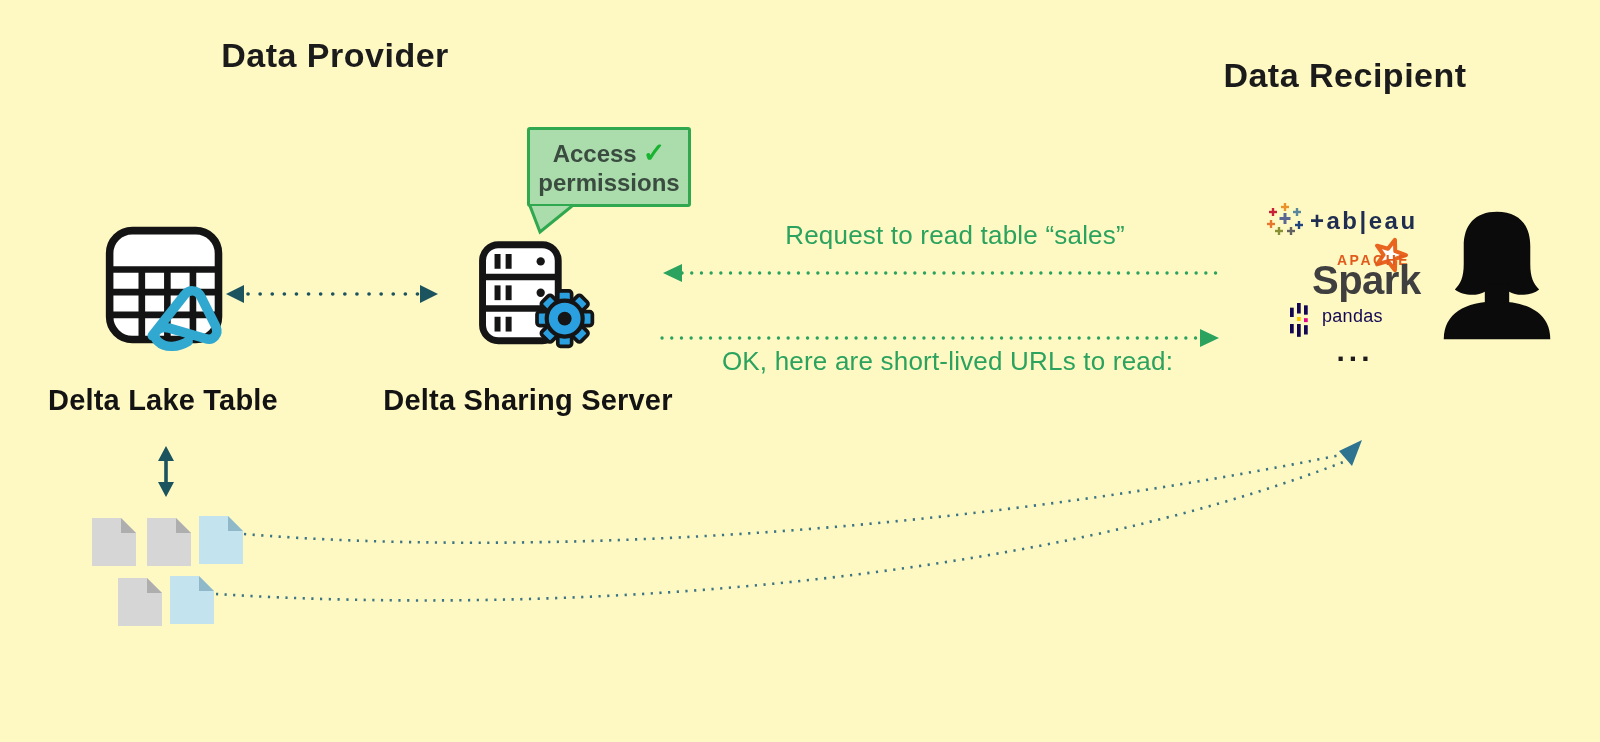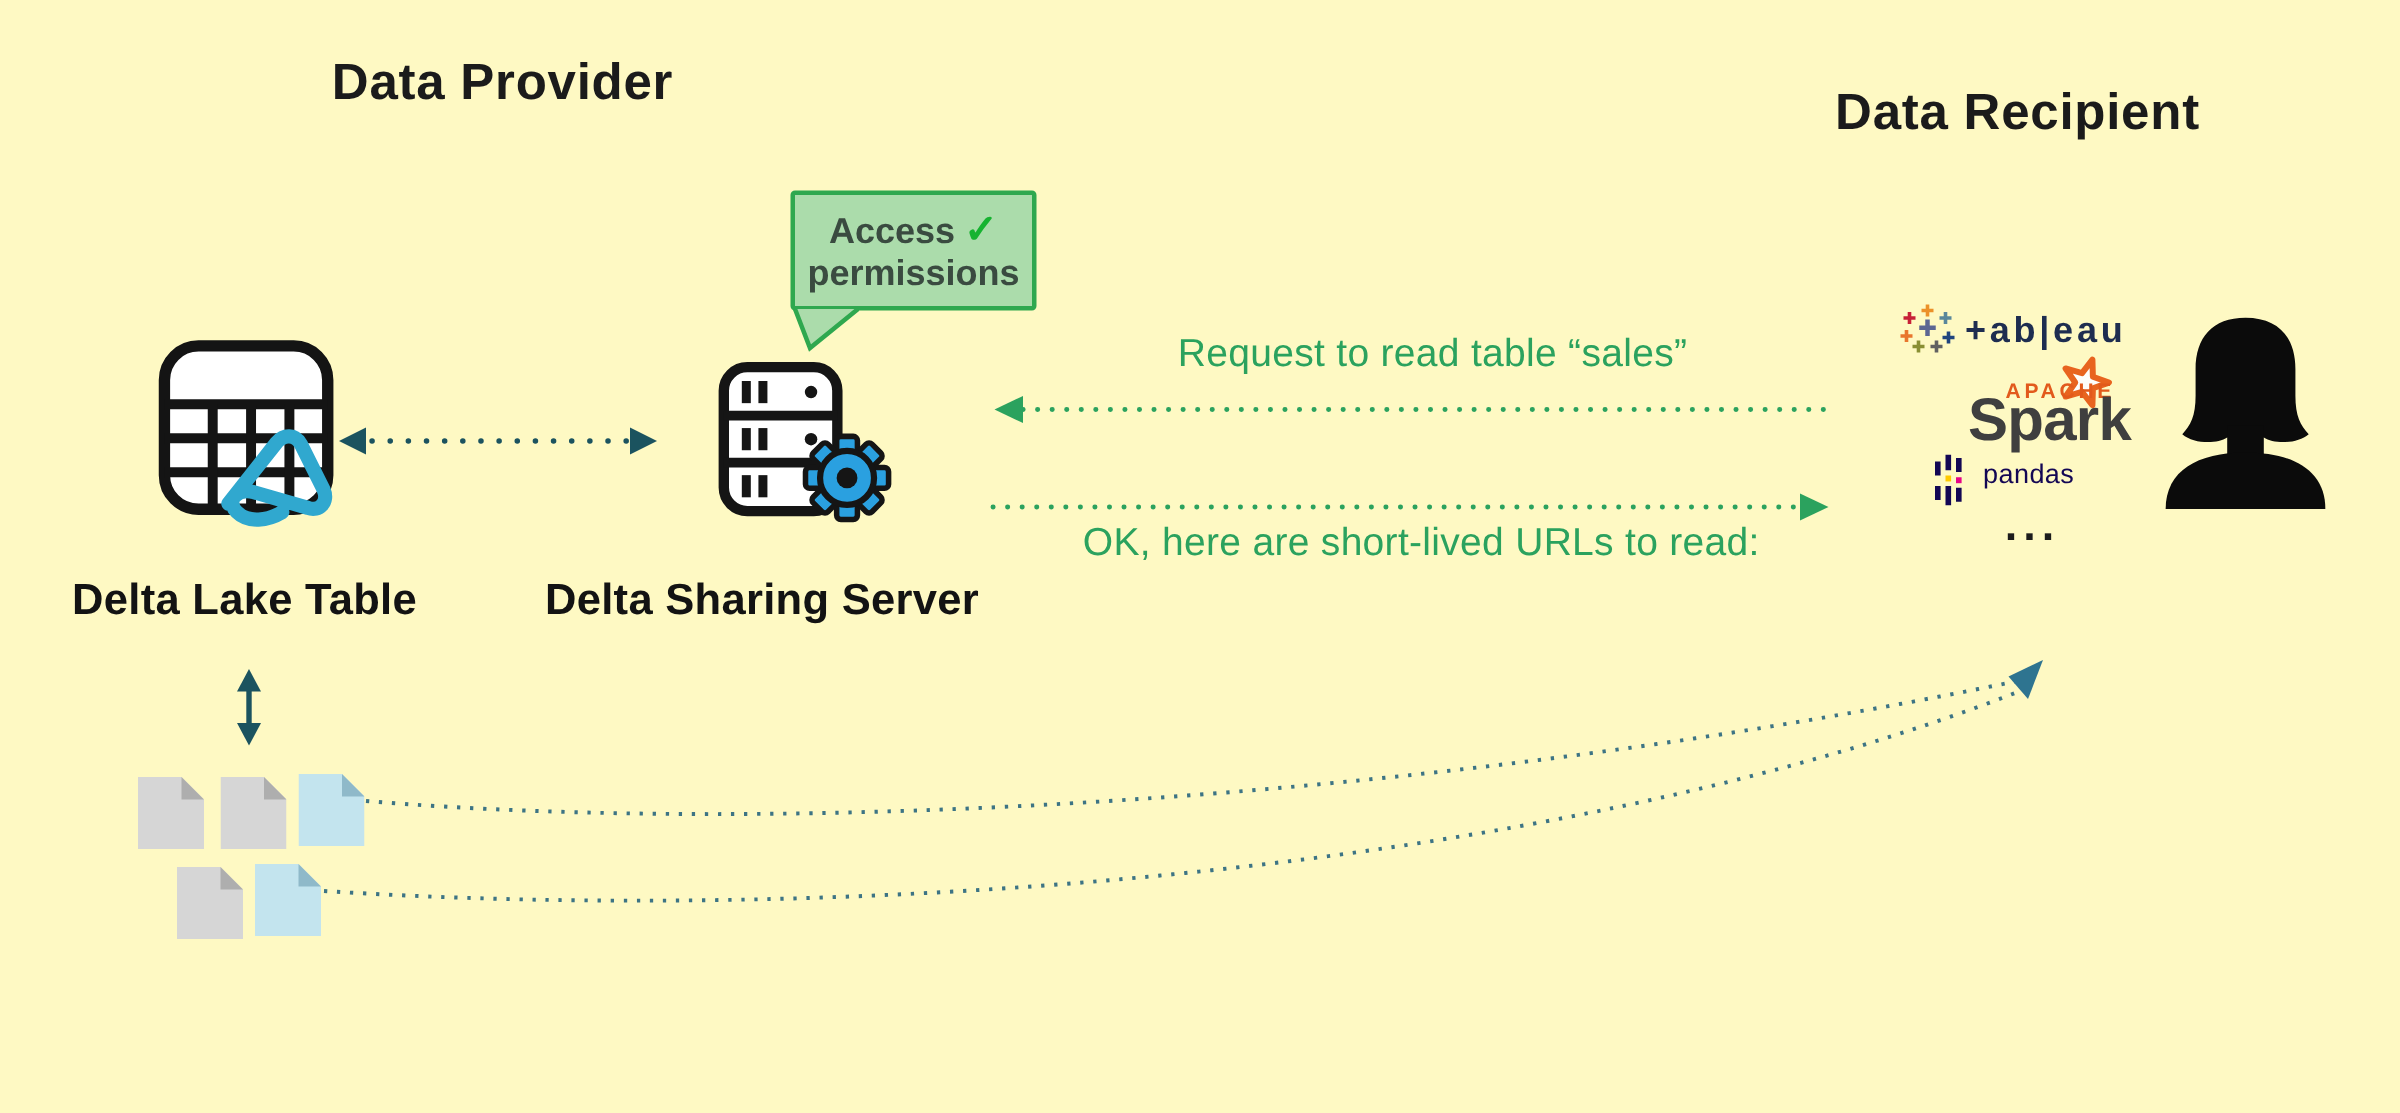--- a/index.html
+++ b/index.html
@@ -105,21 +105,21 @@
   </div>
   <svg class="abs" style="left:524px;top:206px;z-index:3;" width="60" height="32" viewBox="0 0 60 32">
     <path d="M48,0 L16,26 L6,0 Z" fill="#abdcab"></path>
     <path d="M48,0 L16,26 L6,0" fill="none" stroke="#2fa84f" stroke-width="3"></path>
   </svg>
 
   <div class="abs green-msg" style="left:700px;top:220px;width:510px;">Request to read table “sales”</div>
   <div class="abs node-label" style="left:28px;top:384px;width:270px;">Delta Lake Table</div>
 
   <div class="abs green-msg" style="left:660px;top:346px;width:575px;">OK, here are short-lived URLs to read:</div>
-  <div class="abs node-label" style="left:358px;top:384px;width:300px;">Delta Sharing Server</div>
+  <div class="abs node-label" style="left:378px;top:384px;width:300px;">Delta Sharing Server</div>
 
   <svg class="abs" style="left:1264px;top:201px;" width="42" height="36" viewBox="0 0 42 36">
     <g fill="none" stroke-width="2.4">
       <g stroke="#eb9129">
           <line x1="21" y1="2" x2="21" y2="10"></line>
           <line x1="17" y1="6" x2="25" y2="6"></line>
         </g>
       <g stroke="#c72037">
           <line x1="9" y1="7" x2="9" y2="15"></line>
           <line x1="5" y1="11" x2="13" y2="11"></line>

